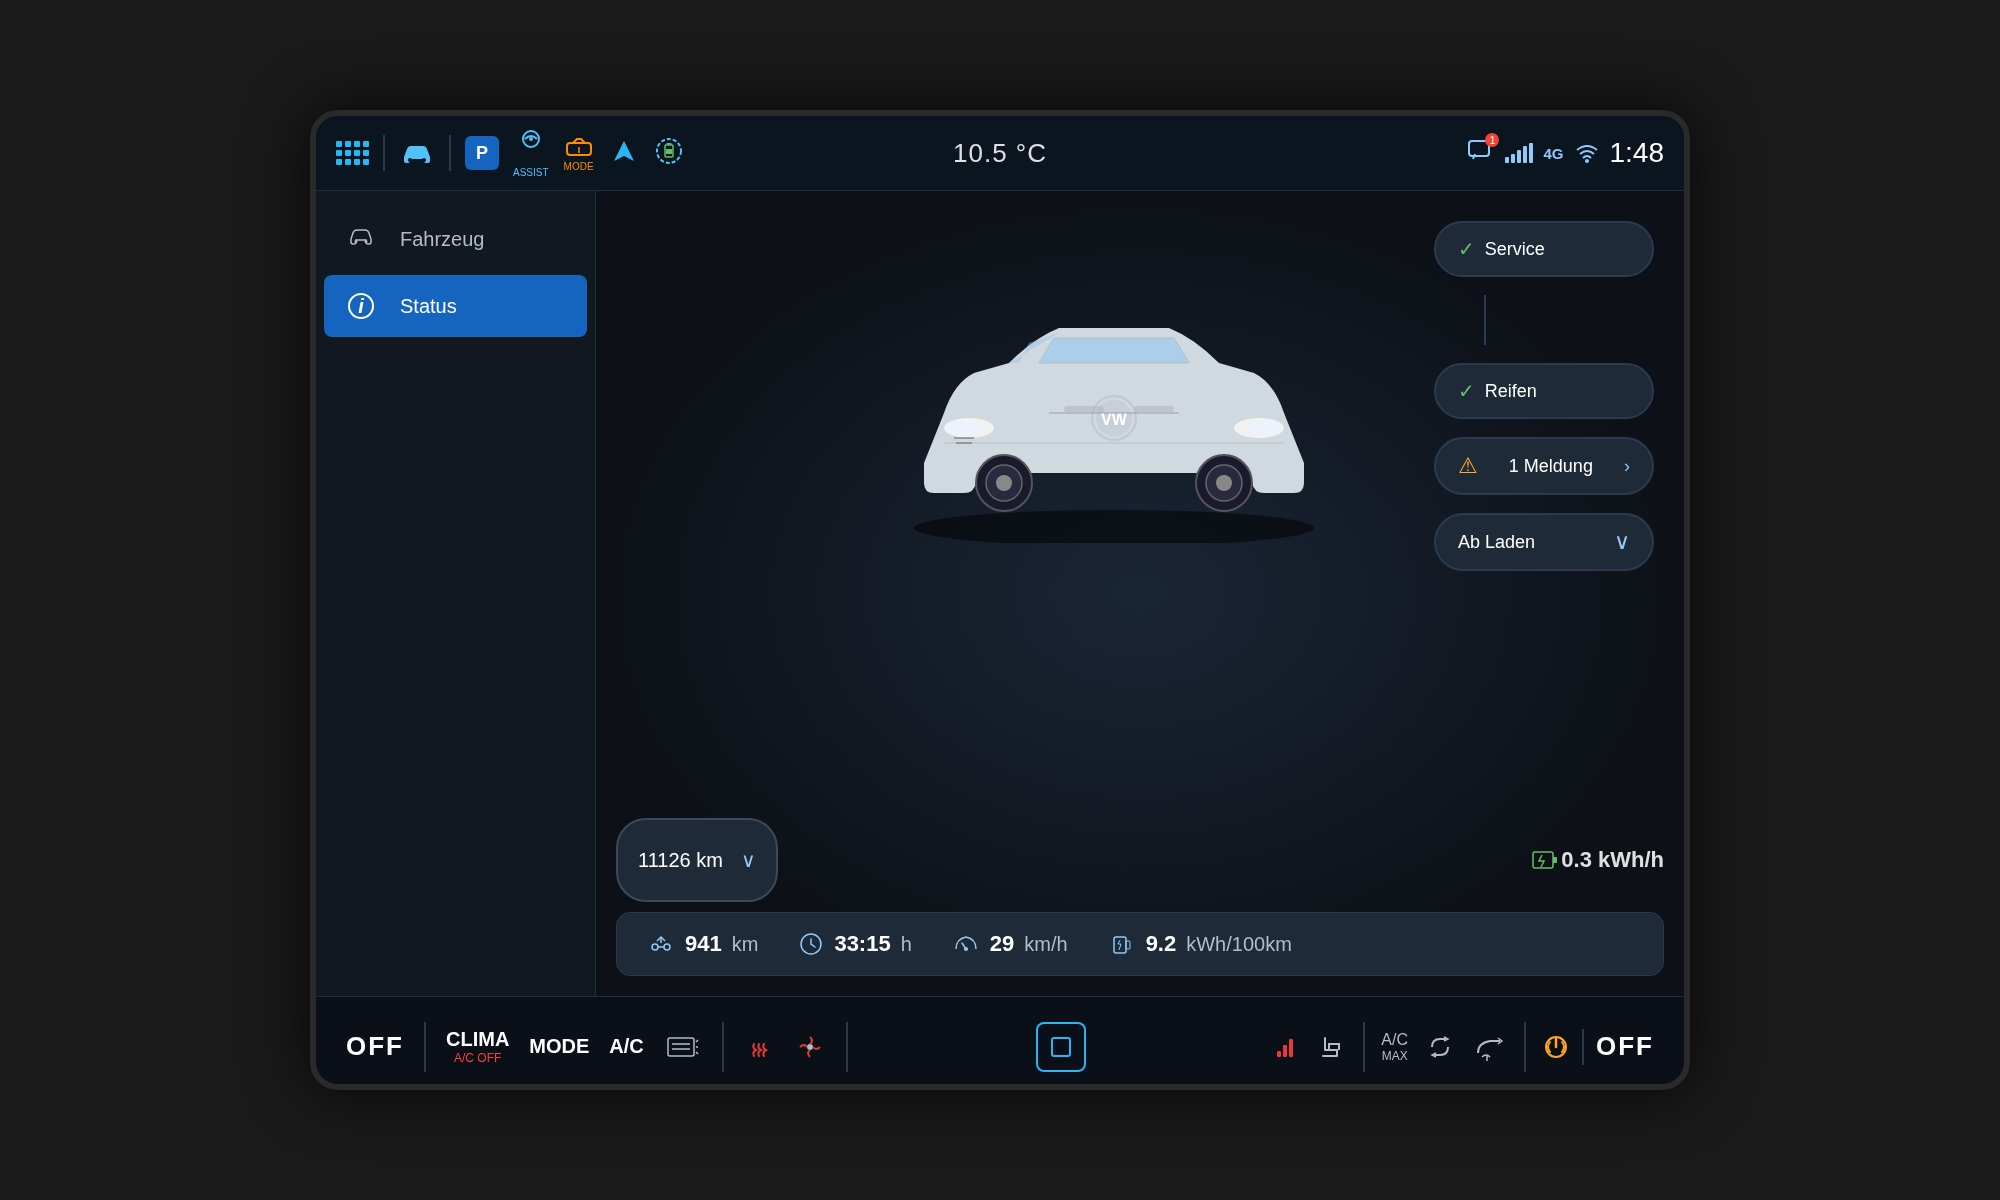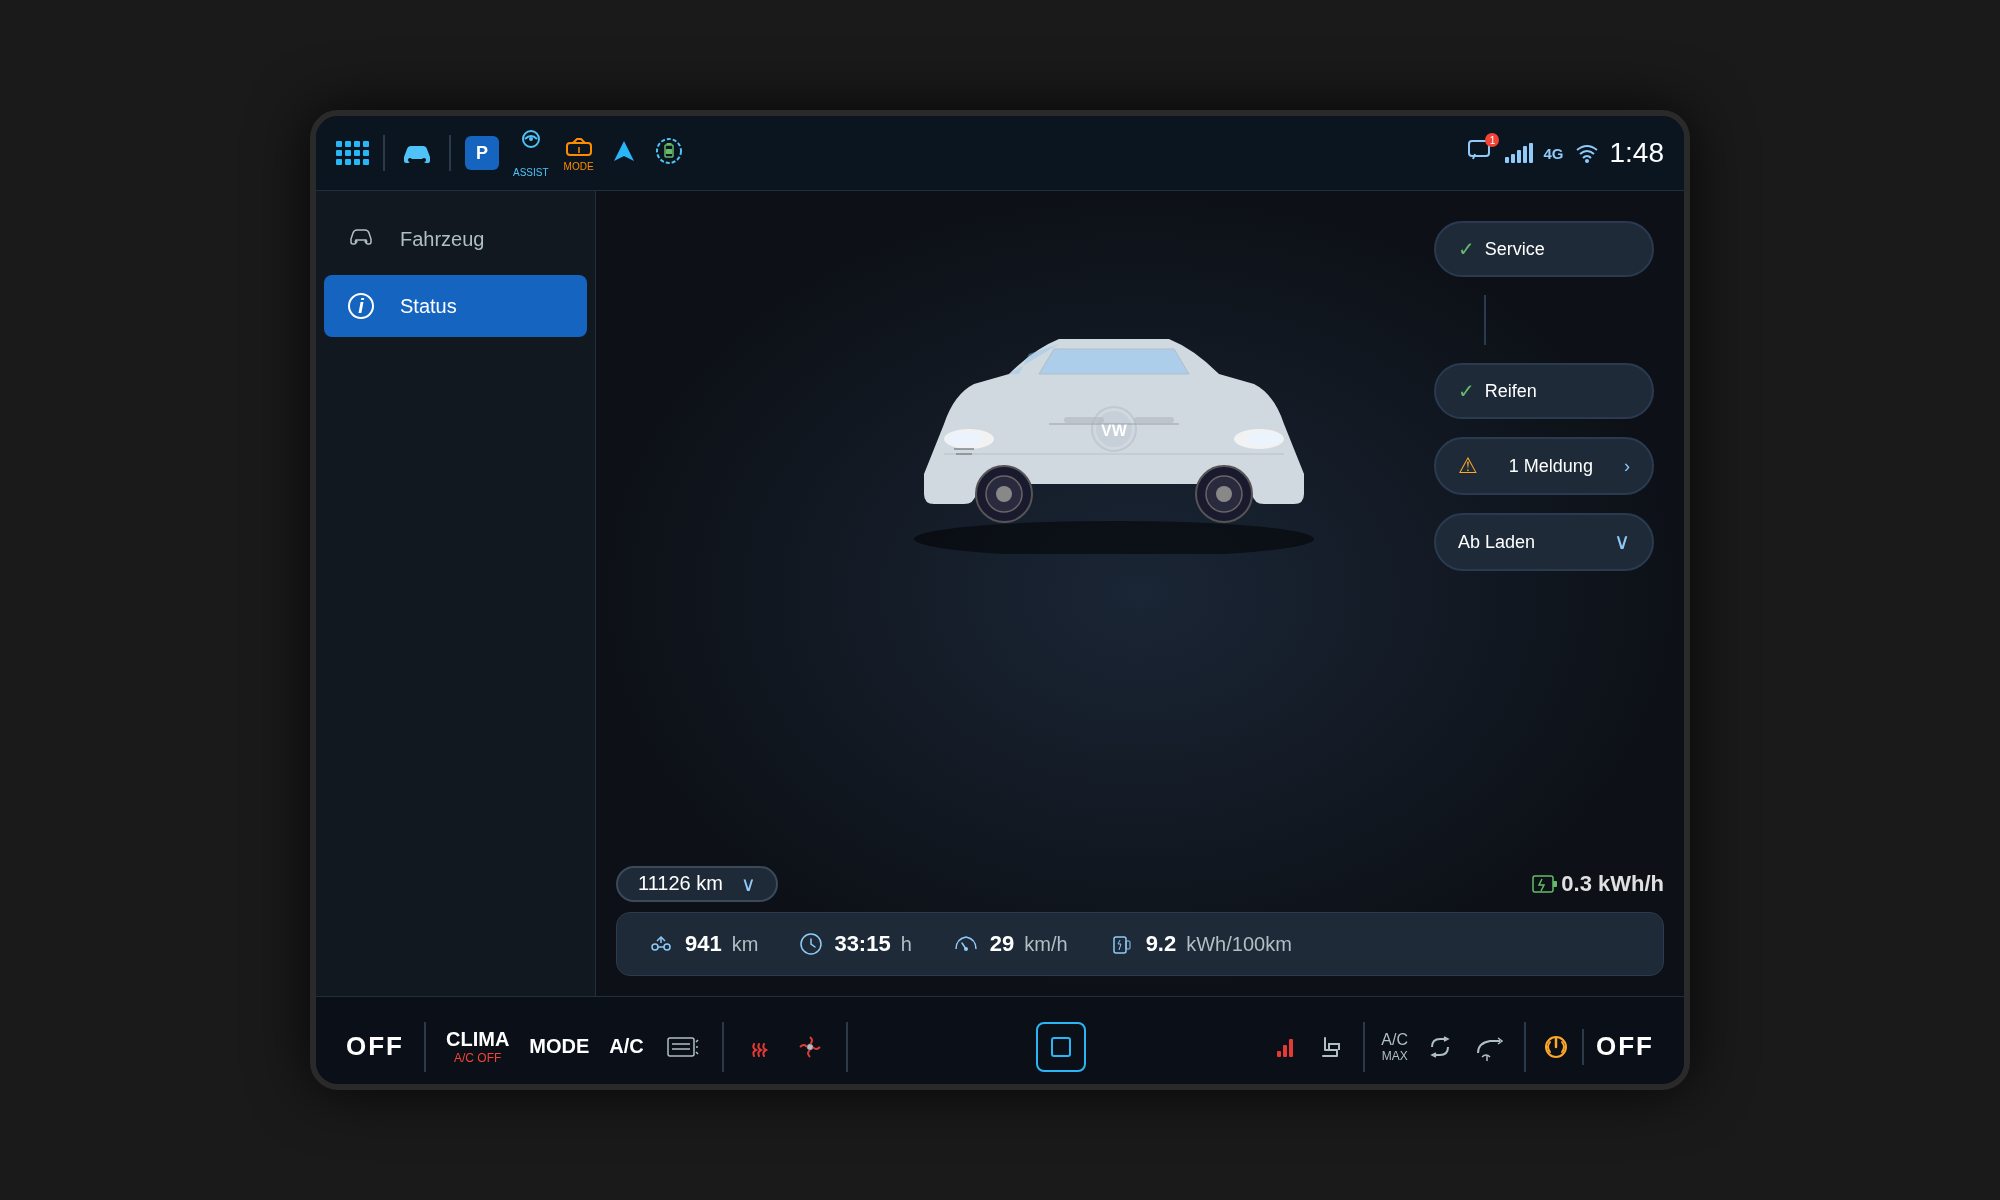--- a/index.html
+++ b/index.html
@@ -148,21 +148,21 @@
     
     .content-area {
       flex: 1;
       position: relative;
       background: radial-gradient(ellipse at center, #1a2535 0%, #0d1117 70%);
       overflow: hidden;
     }
     
     .car-display {
       position: absolute;
-      top: 23px;
+      top: 12px;
       left: 50%;
       transform: translateX(-55%);
       width: 520px;
       height: 400px;
       display: flex;
       align-items: center;
       justify-content: center;
     }
     
     .right-panel {
@@ -235,26 +235,26 @@
       flex-direction: column;
       gap: 10px;
     }
     .odometer-row {
       display: flex;
       align-items: center;
       gap: 20px;
     }
     .odometer-dropdown {
       display: flex;
-      align-items: flex-start;
+      align-items: flex-end;
       gap: 10px;
       background: #1e2a38;
       border: 2px solid #3a4a5a;
       border-radius: 30px;
-      padding: 4px 20px;
+      padding: 28px 20px;
       color: white;
       font-size: 20px;
       cursor: pointer;
     }
     .energy-display {
       display: flex;
       align-items: center;
       gap: 2px;
       color: #e0e0e0;
       font-size: 22px;
@@ -433,20 +433,23 @@
       <div style="position:relative;cursor:pointer;">
         <svg width="32" height="32" viewBox="0 0 32 32" fill="none">
           <circle cx="16" cy="16" r="12" stroke="#4fc3f7" stroke-width="2" fill="none" stroke-dasharray="4 2"></circle>
           <rect x="12" y="10" width="8" height="12" rx="1" stroke="#66bb6a" stroke-width="1.5" fill="none"></rect>
           <rect x="13.5" y="8" width="5" height="2" rx="0.5" fill="#66bb6a"></rect>
           <rect x="13" y="14" width="6" height="5" rx="0.5" fill="#66bb6a"></rect>
         </svg>
       </div>
     </div>
 
+    <div class="top-bar-center">
+      <span class="temp-display">10.5 °C</span>
+    </div>
 
     <div class="top-bar-right">
 
       <div class="msg-icon">
         <svg width="28" height="26" viewBox="0 0 28 26" fill="none">
           <rect x="2" y="4" width="20" height="15" rx="3" stroke="#90caf9" stroke-width="2" fill="none"></rect>
           <path d="M6 22 L8 17" stroke="#90caf9" stroke-width="2"></path>
         </svg>
         <div class="msg-badge">1</div>
       </div>

